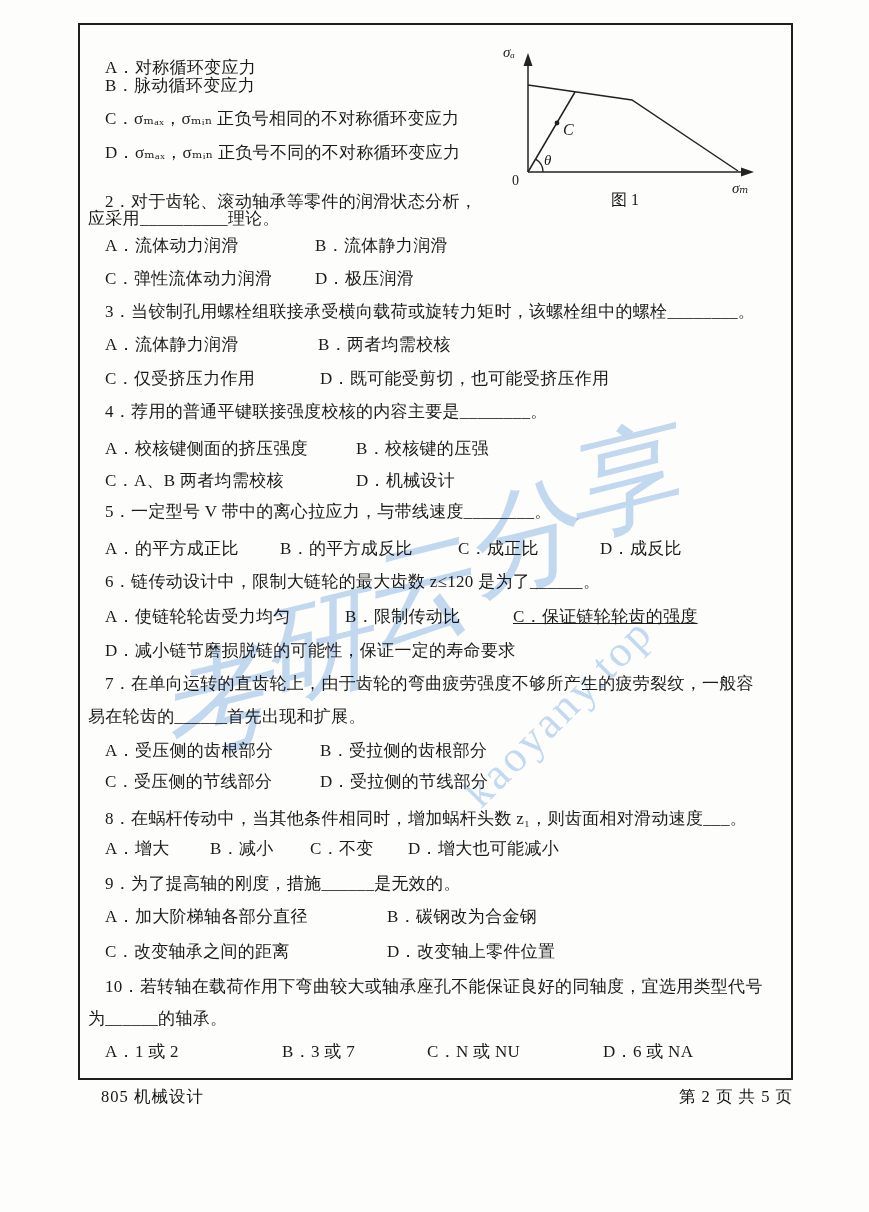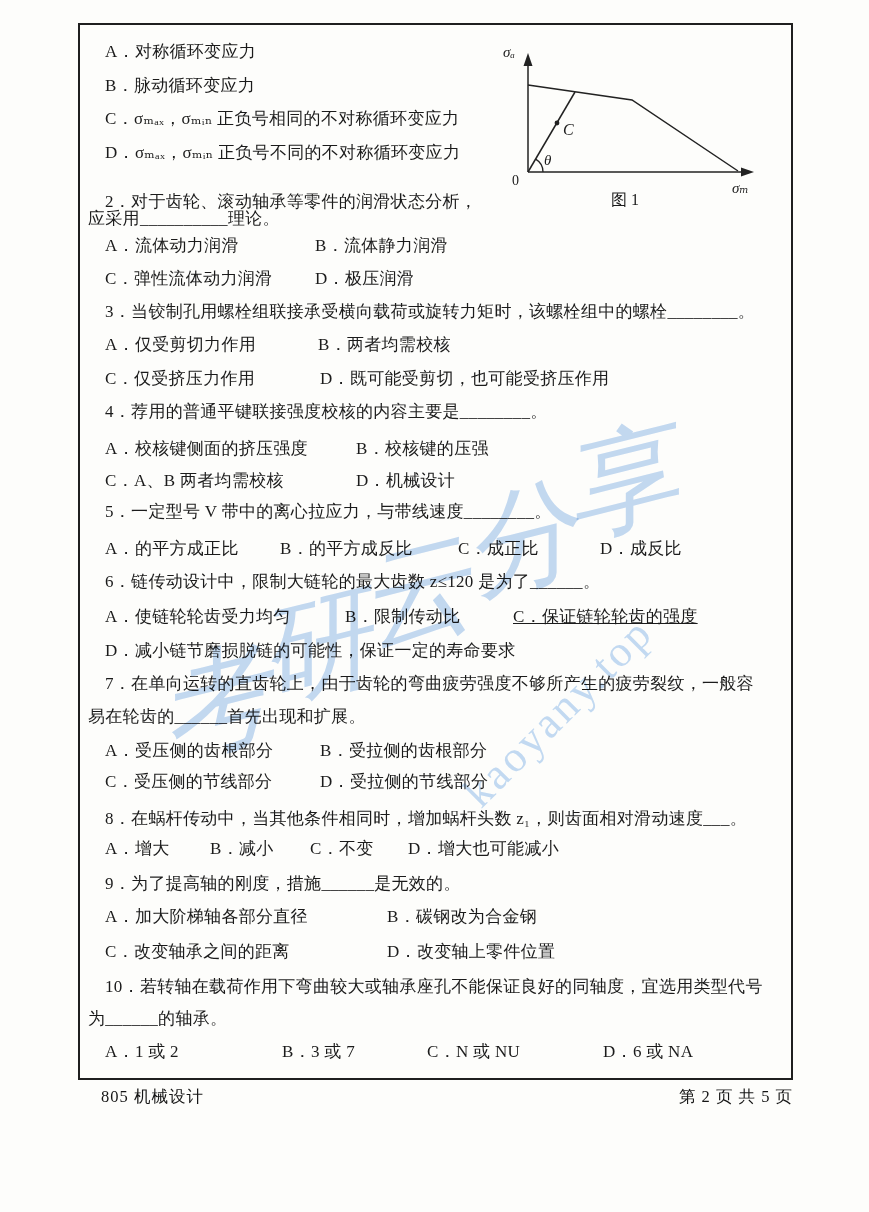--- a/index.html
+++ b/index.html
@@ -69,32 +69,32 @@
   .footer-right{right:76px;top:1086px;}
 </style>
 </head>
 <body>
 
 <div class="page">
 
   <div class="border-box"></div>
 
   <div class="text-layer">
-      <span class="tl" style="top: 40px; left: 105px;">A．对称循环变应力</span>
+      <span class="tl" style="top: 56px; left: 105px;">A．对称循环变应力</span>
       <span class="tl" style="top: 74px; left: 105px;">B．脉动循环变应力</span>
       <span class="tl" style="top: 107px; left: 105px;">C．σₘₐₓ，σₘᵢₙ 正负号相同的不对称循环变应力</span>
       <span class="tl" style="top: 141px; left: 105px;">D．σₘₐₓ，σₘᵢₙ 正负号不同的不对称循环变应力</span>
       <span class="tl" style="top: 190px; left: 105px; text-align: right;">2．对于齿轮、滚动轴承等零件的润滑状态分析，</span>
       <span class="tl" style="top: 207px; left: 88px;">应采用__________理论。</span>
       <span class="tl" style="top: 234px; left: 105px;">A．流体动力润滑</span>
       <span class="tl" style="top: 234px; left: 315px;">B．流体静力润滑</span>
       <span class="tl" style="top: 267px; left: 105px;">C．弹性流体动力润滑</span>
       <span class="tl" style="top: 267px; left: 315px;">D．极压润滑</span>
       <span class="tl" style="top: 300px; left: 105px;">3．当铰制孔用螺栓组联接承受横向载荷或旋转力矩时，该螺栓组中的螺栓________。</span>
-      <span class="tl" style="top: 333px; left: 105px;">A．仅受剪切力作用</span>
+      <span class="tl" style="top: 333px; left: 105px;">A．流体静力润滑</span>
       <span class="tl" style="top: 333px; left: 318px;">B．两者均需校核</span>
       <span class="tl" style="top: 367px; left: 105px;">C．仅受挤压力作用</span>
       <span class="tl" style="top: 367px; left: 320px;">D．既可能受剪切，也可能受挤压作用</span>
       <span class="tl" style="top: 400px; left: 105px;">4．荐用的普通平键联接强度校核的内容主要是________。</span>
       <span class="tl" style="top: 437px; left: 105px; text-align: center;">A．校核键侧面的挤压强度</span>
       <span class="tl" style="top: 437px; left: 356px;">B．校核键的压强</span>
       <span class="tl" style="top: 469px; left: 105px;">C．A、B 两者均需校核</span>
       <span class="tl" style="top: 469px; left: 356px;">D．机械设计</span>
       <span class="tl" style="top: 500px; left: 105px;">5．一定型号 V 带中的离心拉应力，与带线速度________。</span>
       <span class="tl" style="top: 537px; left: 105px;">A．的平方成正比</span>

